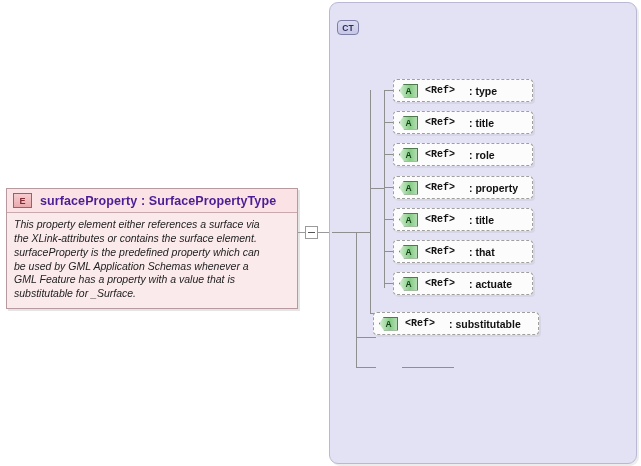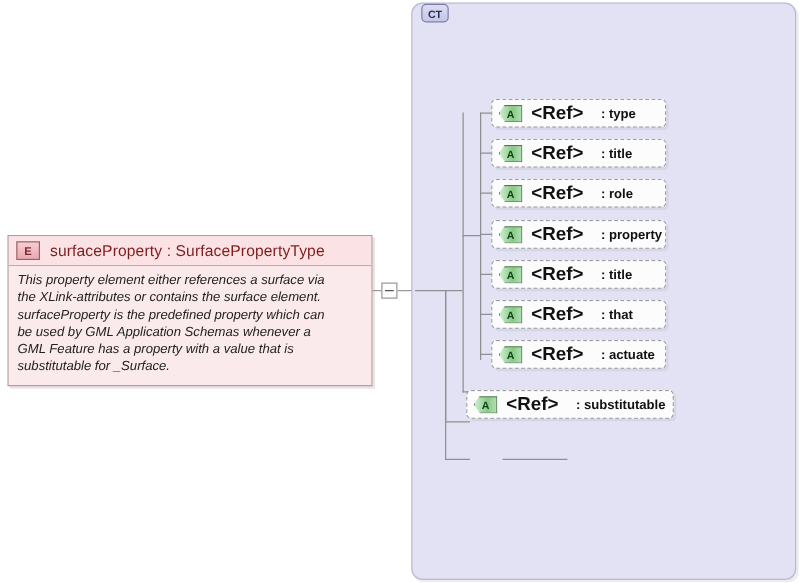--- a/index.html
+++ b/index.html
@@ -45,22 +45,22 @@
     font-size: 9px;
     font-weight: bold;
     line-height: 15px;
     text-align: center;
     margin-right: 8px;
     box-sizing: border-box;
     flex: 0 0 auto;
   }
   #element-title {
     font-size: 12.5px;
-    font-weight: normal;
-    color: #7f1d1d;
+    font-weight: bold;
+    color: #4c1d95;
     letter-spacing: 0.1px;
     white-space: nowrap;
   }
   #element-doc {
     padding: 5px 24px 7px 7px;
     font-style: italic;
     font-size: 10.5px;
     line-height: 1.32;
     color: #222222;
     background: #fbeaec;
@@ -104,21 +104,21 @@
     height: 462px;
     background: #e2e2f4;
     border: 1px solid #b9b9d4;
     border-radius: 9px;
     box-sizing: border-box;
     box-shadow: 2px 2px 0 rgba(0,0,0,0.07);
   }
   #ct-header {
     position: absolute;
     left: 7px;
-    top: 0;
+    top: 17px;
     display: flex;
     align-items: flex-start;
   }
   .badge-ct {
     width: 22px;
     height: 15px;
     border: 1px solid #7d7da6;
     border-radius: 4px;
     background: linear-gradient(to bottom, #dcdcf2, #c6c6e6);
     color: #2c2c5c;
@@ -166,23 +166,24 @@
     color: #16401a;
     font-size: 8.5px;
     font-weight: bold;
     line-height: 12px;
     text-align: center;
     margin-right: 7px;
     clip-path: polygon(5px 0, 100% 0, 100% 100%, 5px 100%, 0 50%);
     flex: 0 0 auto;
   }
   .attr-ref {
-    font-size: 15px;
+    font-size: 10px;
     font-weight: bold;
     color: #111111;
+    font-family: Liberation Mono, monospace;
   }
   .attr-name {
     font-size: 10.5px;
     font-weight: bold;
     color: #111111;
     margin-left: 14px;
     white-space: nowrap;
   }
 
   

